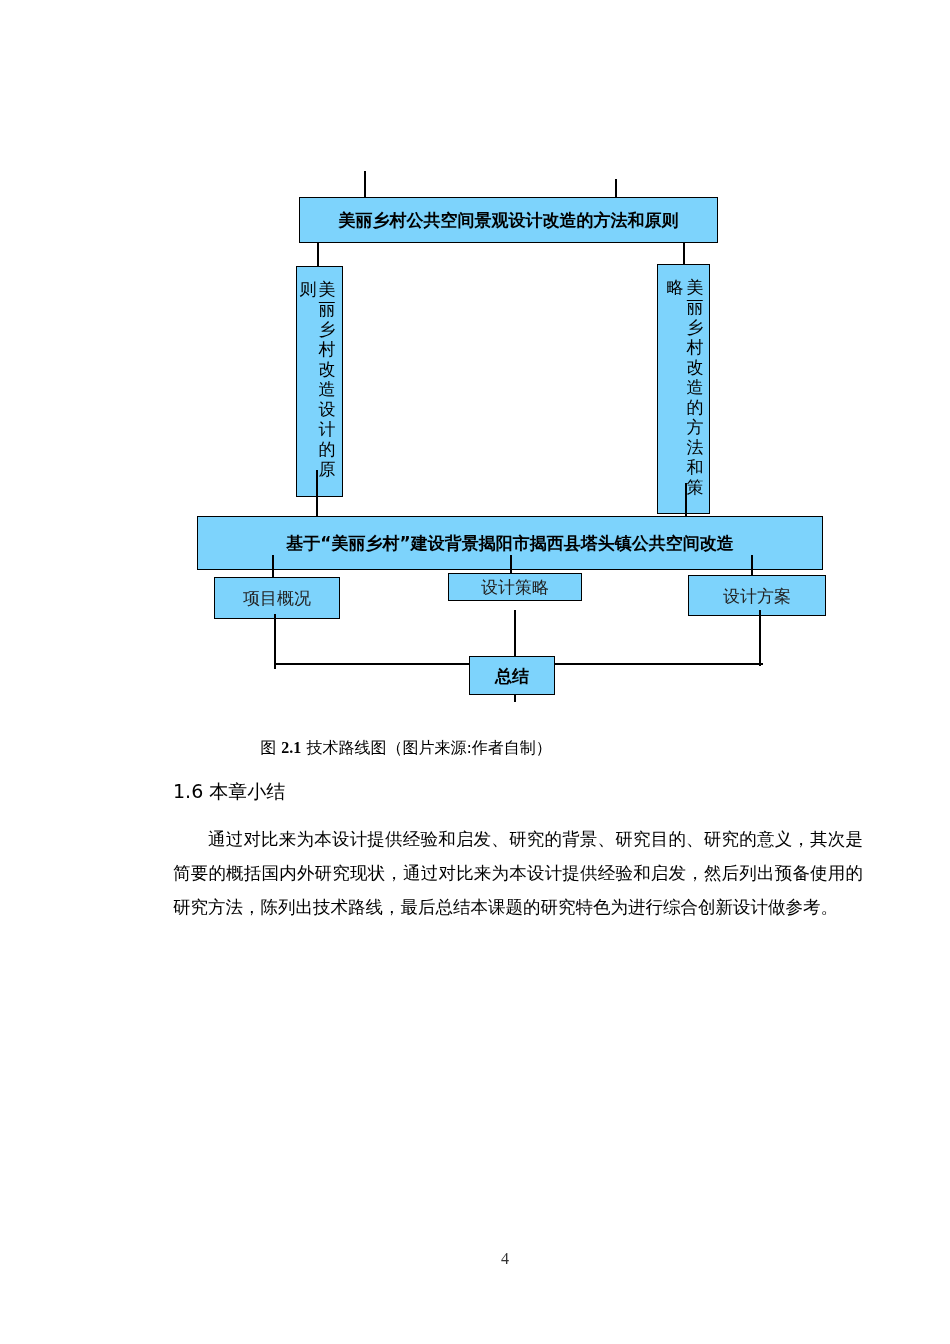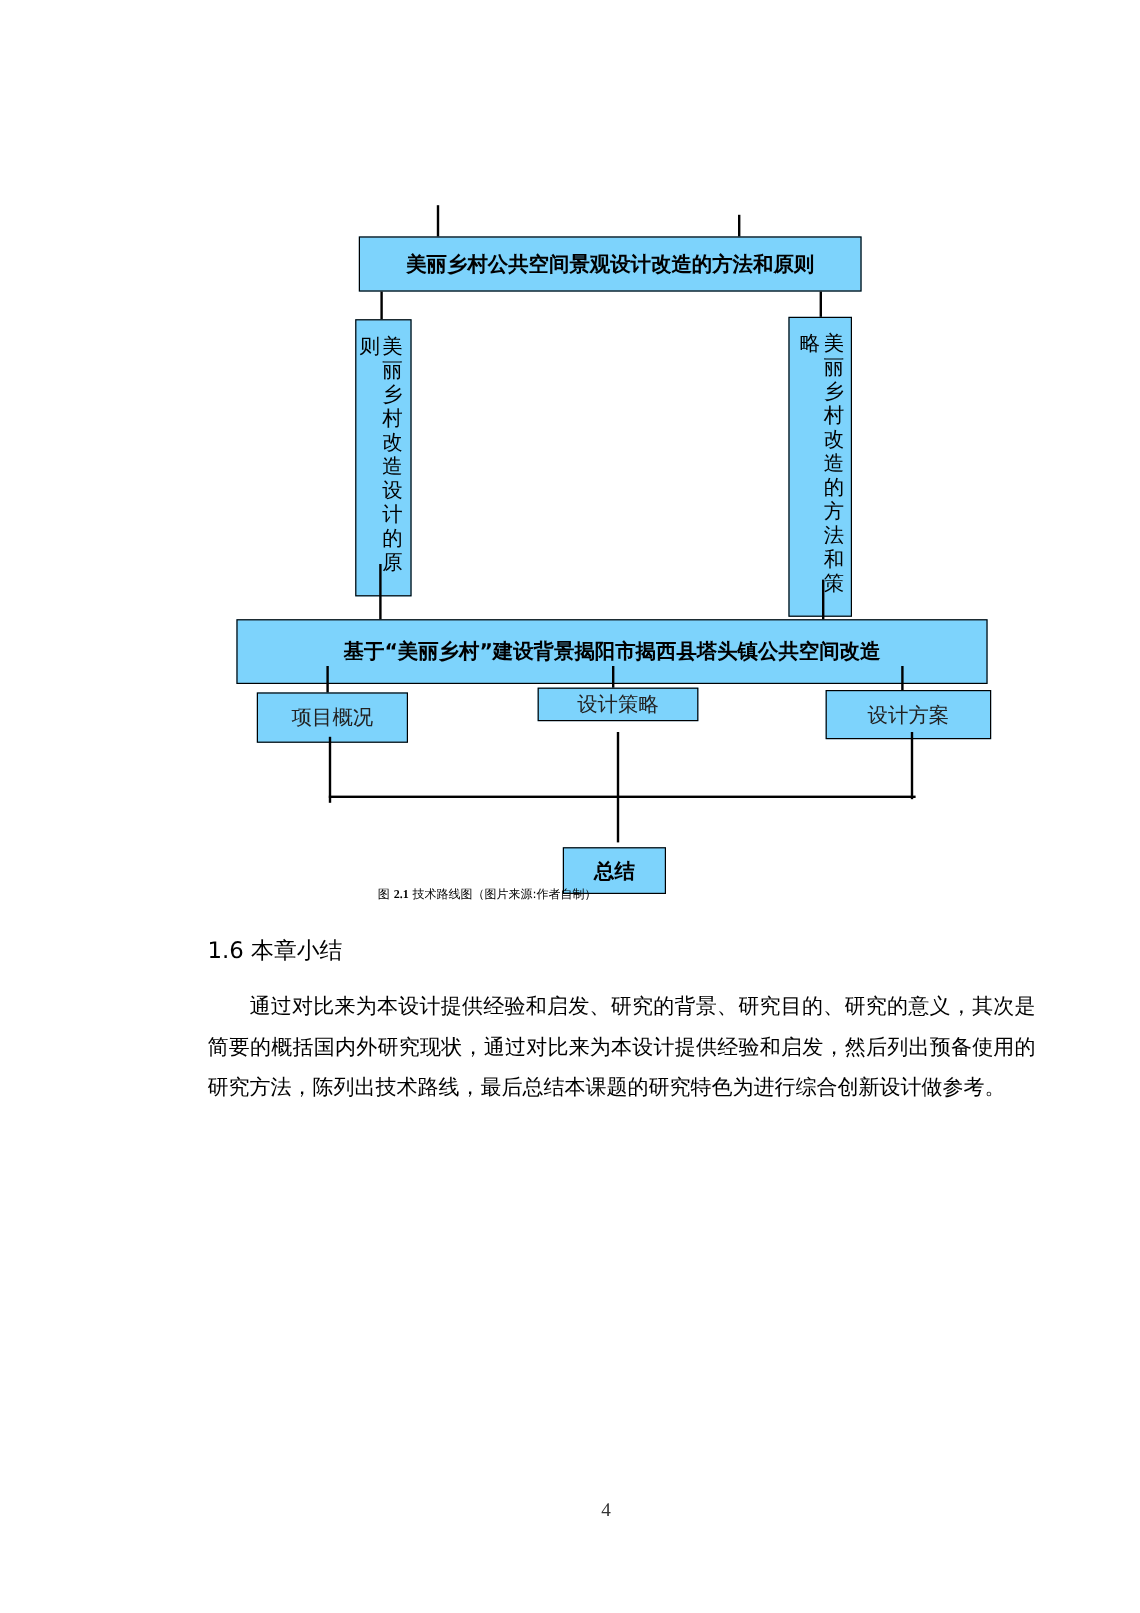--- a/index.html
+++ b/index.html
@@ -7,21 +7,21 @@
          font-family:"DejaVu Serif","Liberation Serif",serif; color:#000; }
   .ln { position:absolute; background:#000; }
   .box { position:absolute; border:1.5px solid #000; box-sizing:border-box; background:#7dd3fc; }
   .bold { font-family:"DejaVu Sans","Liberation Sans",sans-serif; font-weight:bold; }
   .hbox-text { position:absolute; left:0; right:0; top:50%; transform:translateY(-50%); text-align:center; white-space:nowrap; }
   .vcol { position:absolute; font-size:17px; line-height:20px; width:18px; text-align:center;
           font-family:"DejaVu Sans","Liberation Sans",sans-serif; }
   .vcol span { display:block; }
   .node-label { font-family:"DejaVu Sans","Liberation Sans",sans-serif; font-size:17px; color:#222; }
   .caption { position:absolute; left:0; width:812px; top:738px; text-align:center;
-             font-size:10px; font-family:"DejaVu Sans","Liberation Sans",sans-serif; }
+             font-size:16px; font-family:"DejaVu Sans","Liberation Sans",sans-serif; }
   .caption b { font-family:"Liberation Serif",serif; font-weight:bold; }
   .heading { position:absolute; left:173px; top:779px; font-size:19px;
              font-family:"DejaVu Sans","Liberation Sans",sans-serif; }
   .para { position:absolute; left:173px; top:822px; width:690px; font-size:17.5px; line-height:34px;
           font-family:"DejaVu Serif","Liberation Serif",serif; text-indent:35px; text-align:justify; }
   .pagenum { position:absolute; left:0; width:1010px; top:1250px; text-align:center; font-size:16px;
              font-family:"Liberation Serif",serif; color:#333; }
 </style>
 </head>
 <body>
@@ -92,21 +92,21 @@
   </div>
   <div class="box" style="left:688px;top:575px;width:138px;height:41px;padding-left:40px;">
     <div class="hbox-text node-label">设计方案</div>
   </div>
 
   <div class="ln" style="left:274px;top:614px;width:1.5px;height:55px;"></div>
   <div class="ln" style="left:514px;top:610px;width:1.5px;height:92px;"></div>
   <div class="ln" style="left:759px;top:610px;width:1.5px;height:56px;"></div>
   <div class="ln" style="left:274px;top:663px;width:489px;height:1.5px;"></div>
 
-  <div class="box" style="left:469px;top:706px;width:86px;height:39px;">
+  <div class="box" style="left:469px;top:656px;width:86px;height:39px;">
     <div class="hbox-text bold" style="font-size:17px;">总结</div>
   </div>
 </div>
 
 <div class="caption">
   <span>图</span>
   <b>2.1</b>
   <span>技术路线图（图片来源:作者自制）</span>
 </div>
 

